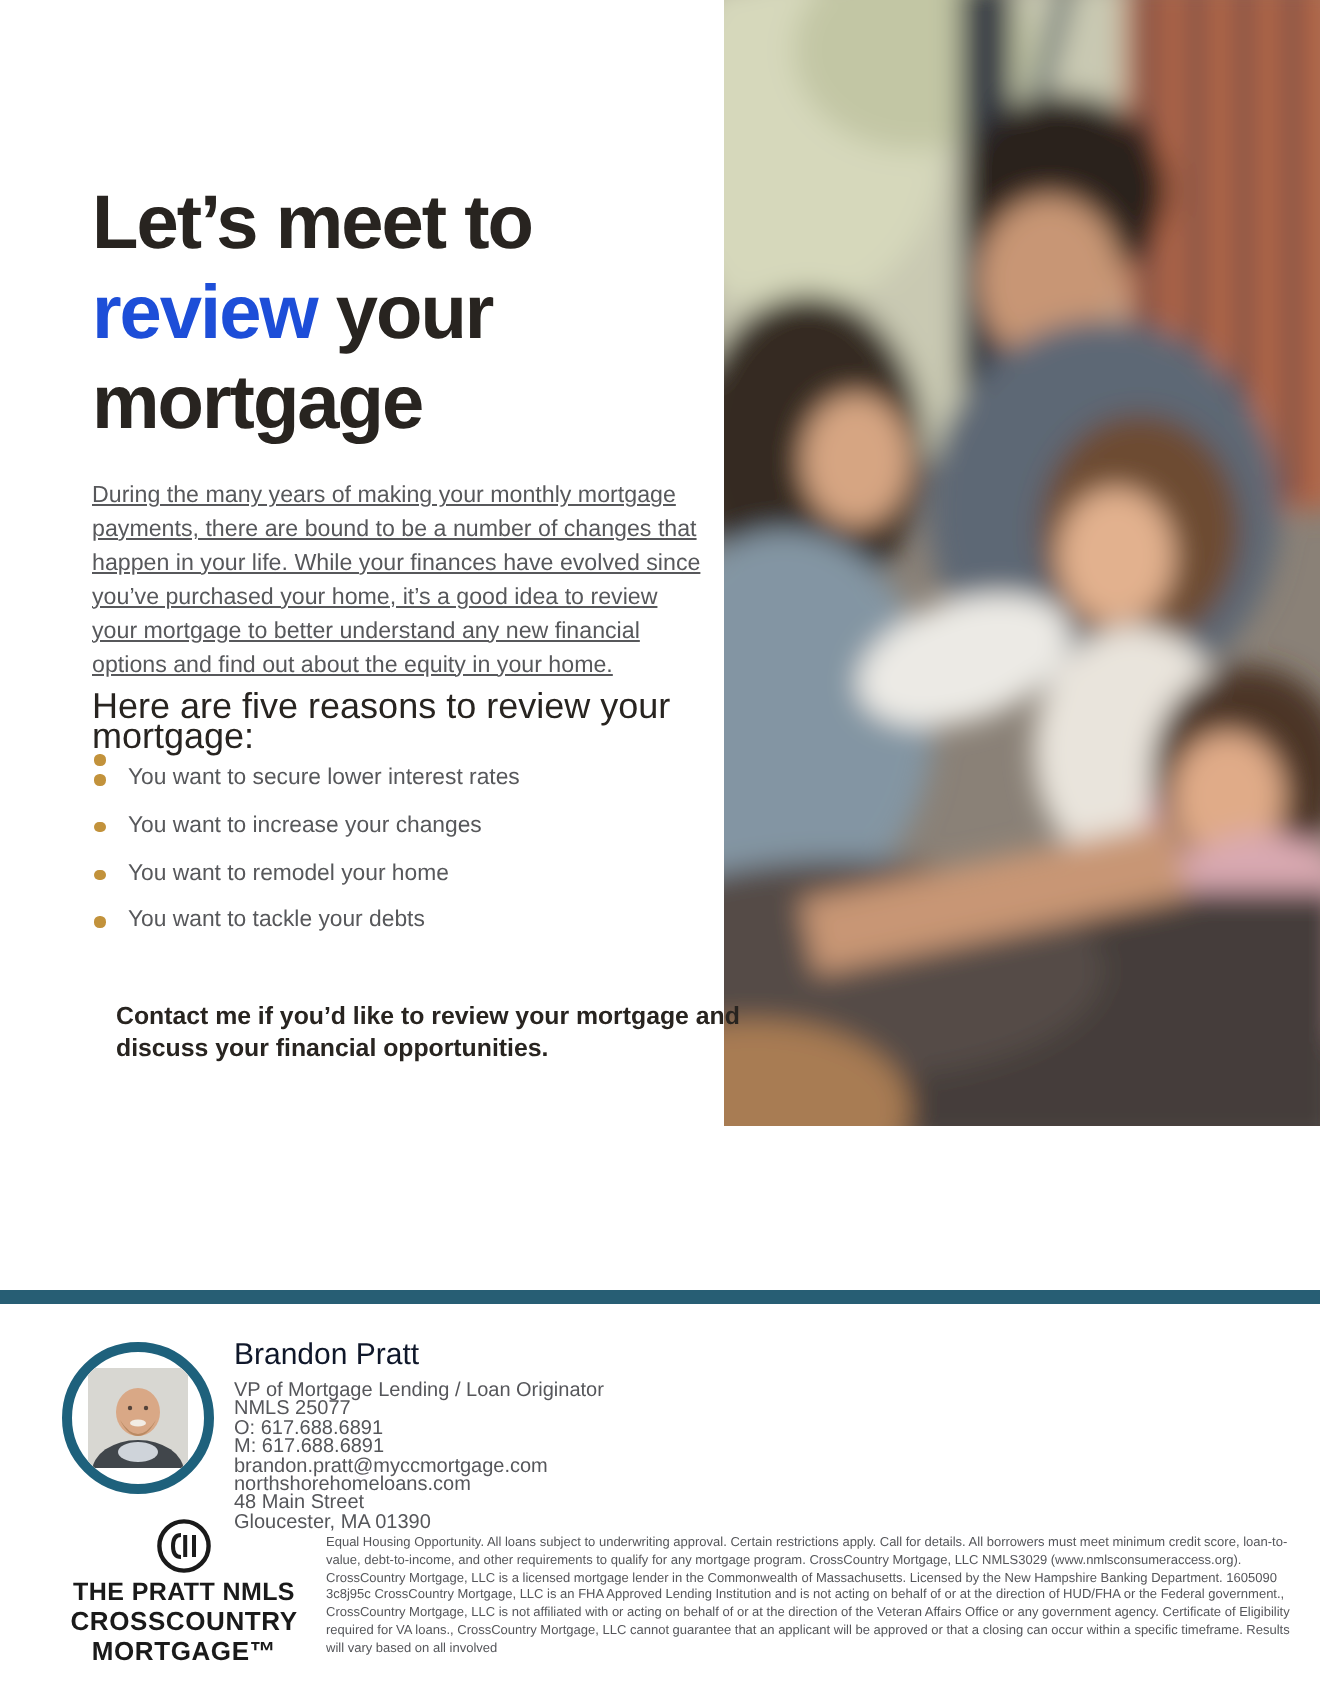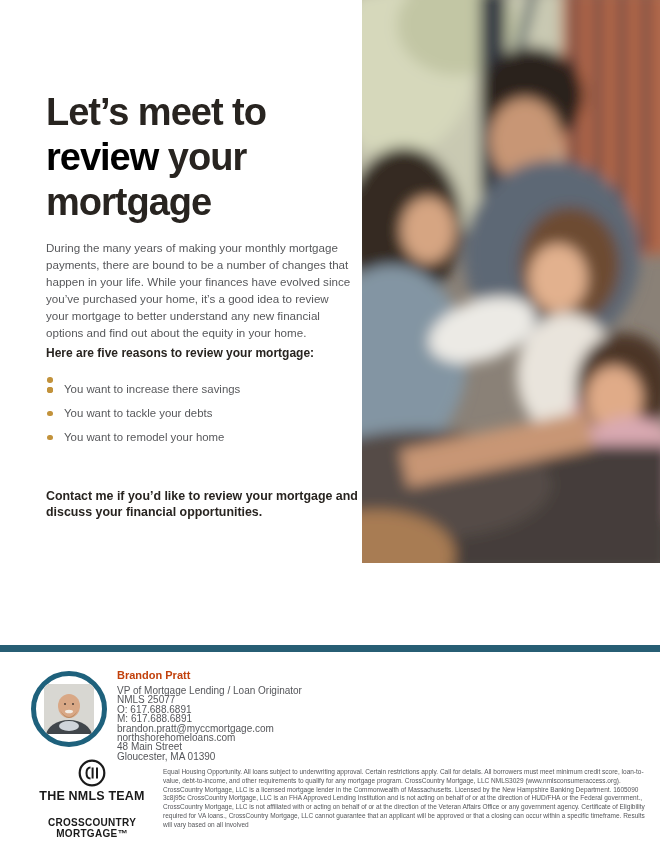--- a/index.html
+++ b/index.html
@@ -10,59 +10,59 @@
   
   .photo{
     position:absolute;left:362px;top:0;width:298px;height:563px;overflow:hidden;background:#7d756b;
   }
   .photo svg{display:block;width:298px;height:563px;}
   
   .headline{
     position:absolute;left:46px;top:90px;width:312px;margin:0;
     font-size:38px;line-height:45px;font-weight:bold;letter-spacing:-1px;color:#282420;
   }
-  .headline .gold{color:#000000;}
+  .headline .gold{color:#1d4ed8;}
   .intro{
     position:absolute;left:46px;top:240px;width:306px;margin:0;
-    font-size:11.6px;line-height:16.9px;color:#57585B;
+    font-size:11.6px;line-height:16.9px;color:#57585B;text-decoration:underline;
   }
   .reasons-title{
     position:absolute;left:46px;top:346px;width:320px;margin:0;
-    font-size:12px;line-height:15px;font-weight:bold;color:#282420;
+    font-size:18px;line-height:15px;font-weight:normal;color:#282420;
   }
   .reasons{
     position:absolute;left:46px;top:373px;width:322px;margin:0;padding:0;list-style:none;
   }
   .reasons li{
     position:relative;padding-left:18px;margin-bottom:10px;
     font-size:11.4px;line-height:13.8px;color:#57585B;
   }
   .reasons .dot{
     position:absolute;left:1px;top:4px;width:5.5px;height:5.5px;border-radius:50%;background:#C2923B;
   }
   .cta{
-    position:absolute;left:46px;top:488px;width:312px;margin:0;
+    position:absolute;left:46px;top:488px;width:312px;margin:12px;
     font-size:12.4px;line-height:16px;font-weight:bold;color:#282420;
   }
   
   .divider{position:absolute;left:0;top:645px;width:660px;height:7px;background:#275E74;}
   .avatar{
     position:absolute;left:31px;top:671px;width:66px;height:66px;background:#ffffff;
     border:5px solid #1E617C;border-radius:50%;overflow:hidden;
     display:flex;align-items:center;justify-content:center;
   }
   .avatar svg{display:block;}
   .contact{position:absolute;left:117px;top:669px;width:230px;}
-  .contact .name{font-size:11px;font-weight:bold;color:#c2410c;margin:0 0 5px 0;}
+  .contact .name{font-size:15px;font-weight:normal;color:#0f172a;margin:0 0 5px 0;}
   .contact .line{font-size:10px;line-height:9.4px;color:#55565A;margin:0;}
   .contact .link{color:#55565A;text-decoration:none;text-align:center;}
   .team-block{position:absolute;left:28px;top:759px;width:128px;text-align:center;}
   .team-block .cm-logo{display:block;margin:0 auto 2px auto;}
   .team-name{font-size:12.5px;font-weight:bold;color:#1A1A1A;letter-spacing:0.2px;margin:0;}
-  .brand-name{font-size:10px;font-weight:bold;color:#1A1A1A;letter-spacing:0.3px;margin:14px 0 0 0;}
+  .brand-name{font-size:13px;font-weight:bold;color:#1A1A1A;letter-spacing:0.3px;margin:0 0 0 0;}
   .legal{
     position:absolute;left:163px;top:768px;width:487px;margin:0;
     font-size:6.5px;line-height:8.75px;color:#55565A;
   }
 </style>
 </head>
 <body>
 
 <div class="page">
 
@@ -107,24 +107,24 @@
     </svg>
   </div>
 
   <h1 class="headline"><span>Let’s meet to </span><span class="gold">review</span><span> your mortgage</span></h1>
 
   <p class="intro">During the many years of making your monthly mortgage payments, there are bound to be a number of changes that happen in your life. While your finances have evolved since you’ve purchased your home, it’s a good idea to review your mortgage to better understand any new financial options and find out about the equity in your home.</p>
 
   <h3 class="reasons-title">Here are five reasons to review your mortgage:</h3>
   <ul class="reasons">
     <li><span class="dot"></span></li>
-    <li><span class="dot"></span></li>
-    <li><span class="dot"></span><span>You want to increase there savings</span></li>
+    <li><span class="dot"></span><span>You want to secure lower interest rates</span></li>
+    <li><span class="dot"></span><span>You want to increase your changes</span></li>
+    <li><span class="dot"></span><span>You want to remodel your home</span></li>
     <li><span class="dot"></span><span>You want to tackle your debts</span></li>
-    <li><span class="dot"></span><span>You want to remodel your home</span></li>
   </ul>
 
   <p class="cta">Contact me if you’d like to review your mortgage and discuss your financial opportunities.</p>
 
   <div class="divider"></div>
 
   <div class="avatar">
     <svg width="50" height="50" viewBox="0 0 50 50">
       <rect width="50" height="50" fill="#d8d7d2"></rect>
       <ellipse cx="25" cy="52" rx="23" ry="16" fill="#41464b"></ellipse>
@@ -149,19 +149,19 @@
     <p class="line">Gloucester, MA 01390</p>
   </div>
 
   <div class="team-block">
     <svg class="cm-logo" width="28" height="28" viewBox="0 0 28 28">
       <circle cx="14" cy="14" r="12.3" fill="none" stroke="#1a1a1a" stroke-width="2.2"></circle>
       <path d="M12.5 8.5 Q8.5 8.5 8.5 14 Q8.5 19.5 12.5 19.5" fill="none" stroke="#1a1a1a" stroke-width="2"></path>
       <line x1="14.6" y1="8.5" x2="14.6" y2="19.5" stroke="#1a1a1a" stroke-width="2"></line>
       <line x1="19" y1="8.5" x2="19" y2="19.5" stroke="#1a1a1a" stroke-width="2"></line>
     </svg>
-    <p class="team-name">THE NMLS TEAM</p>
+    <p class="team-name">THE PRATT NMLS</p>
     <p class="brand-name">CROSSCOUNTRY MORTGAGE™</p>
   </div>
 
   <p class="legal">Equal Housing Opportunity. All loans subject to underwriting approval. Certain restrictions apply. Call for details. All borrowers must meet minimum credit score, loan-to-value, debt-to-income, and other requirements to qualify for any mortgage program. CrossCountry Mortgage, LLC NMLS3029 (www.nmlsconsumeraccess.org). CrossCountry Mortgage, LLC is a licensed mortgage lender in the Commonwealth of Massachusetts. Licensed by the New Hampshire Banking Department. 1605090 3c8j95c CrossCountry Mortgage, LLC is an FHA Approved Lending Institution and is not acting on behalf of or at the direction of HUD/FHA or the Federal government., CrossCountry Mortgage, LLC is not affiliated with or acting on behalf of or at the direction of the Veteran Affairs Office or any government agency. Certificate of Eligibility required for VA loans., CrossCountry Mortgage, LLC cannot guarantee that an applicant will be approved or that a closing can occur within a specific timeframe. Results will vary based on all involved</p>
 
 </div>
 
 </body></html>

